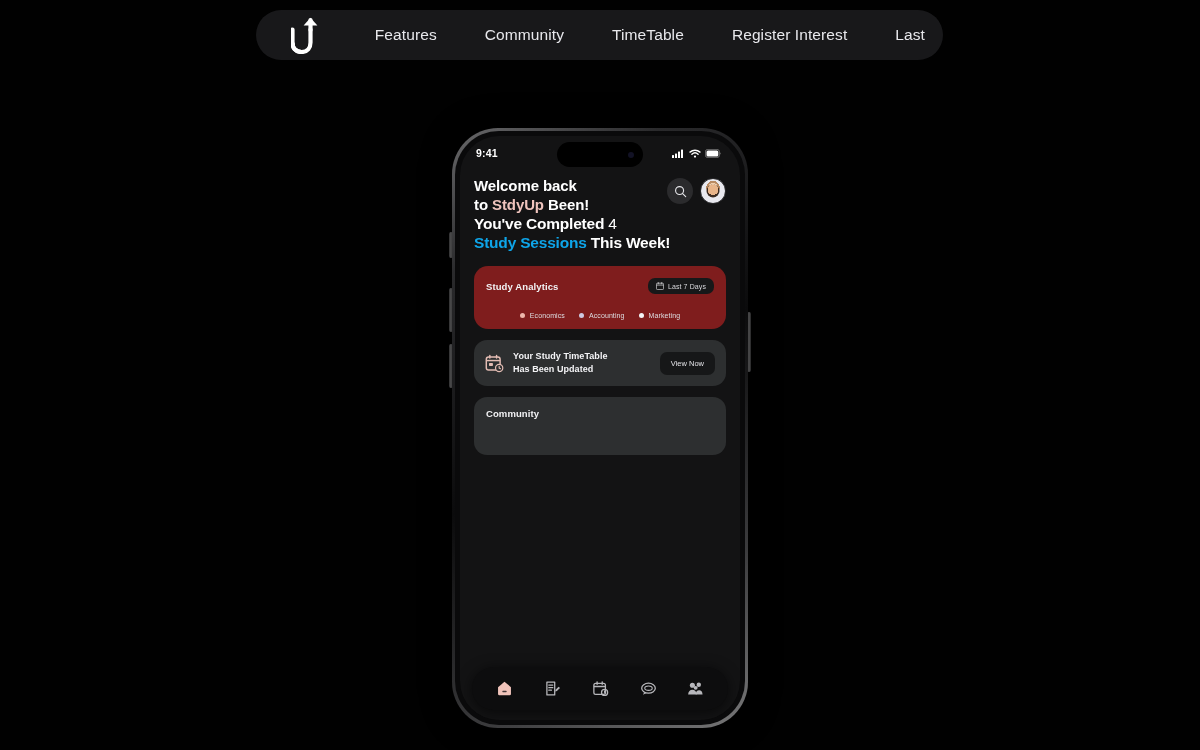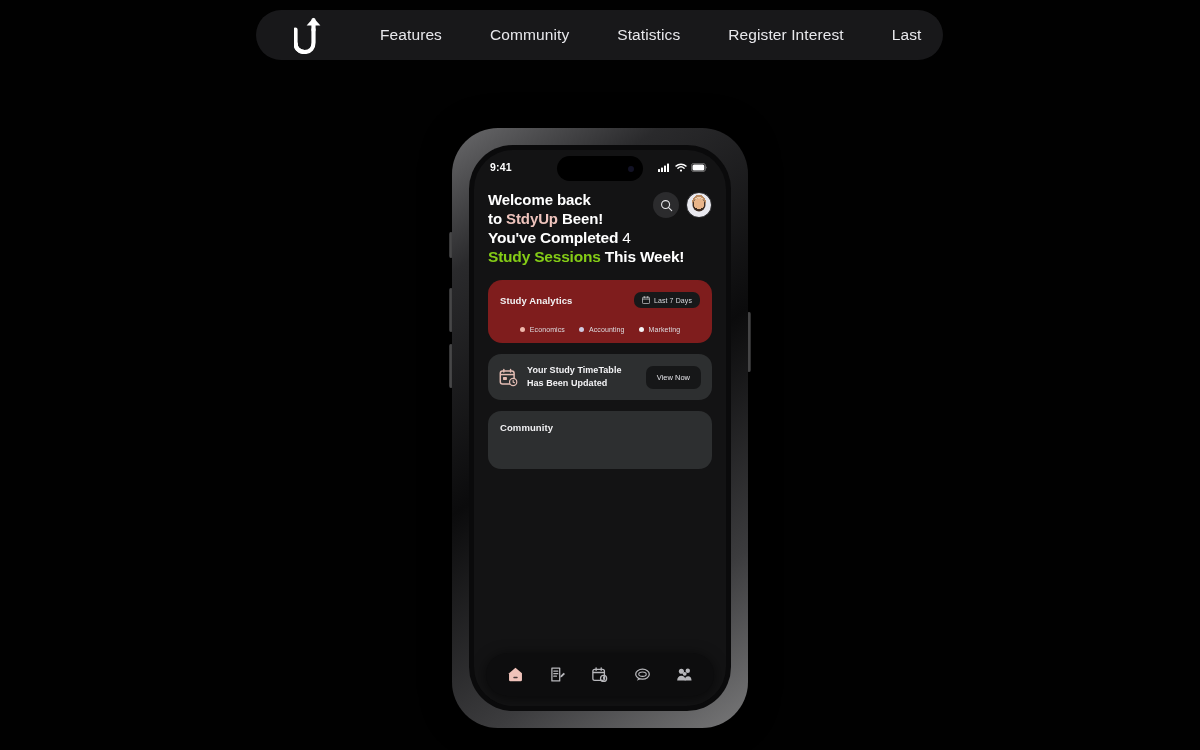--- a/index.html
+++ b/index.html
@@ -28,21 +28,21 @@
     color: #e8e8ec; font-size: 15.5px; letter-spacing: 0.1px;
     padding: 6px 18px; cursor: pointer; white-space: nowrap;
   }
 
   
   .phone-outer {
     position: absolute; left: 452px; top: 128px;
     width: 296px; height: 600px;
     border-radius: 46px;
     background: linear-gradient(145deg,#6a6a6c 0%, #2a2a2c 18%, #0b0b0c 48%, #3c3c3e 78%, #787879 100%);
-    padding: 17px;
+    padding: 3px;
     box-shadow: 0 0 30px rgba(0,0,0,0.9);
   }
   .phone-mid {
     width: 100%; height: 100%;
     border-radius: 44px;
     background: #0a0a0b;
     padding: 5px;
   }
   .phone-screen {
     position: relative;
@@ -91,21 +91,21 @@
     background: radial-gradient(circle at 50% 36%, #f0cfae 0 24%, #b98b63 25% 34%, #e9e9ef 35% 100%);
     border: 1px solid #2a2a2c; overflow: hidden; position: relative; cursor: pointer;
   }
   .avatar::after{
     content:""; position:absolute; left:50%; top:48%; transform:translate(-50%,-50%);
     width: 13px; height: 13px; border-radius:50%;
     background: radial-gradient(circle at 50% 40%, #e8b489 0 52%, #3b2a20 53% 100%);
   }
 
   .headline { margin-top: 0; font-size: 15.5px; line-height: 19px; font-weight: bold; color:#ffffff; letter-spacing:-0.2px; }
-  .headline .accent { color: #84cc16; }
+  .headline .accent { color: #0ea5e9; }
   .headline .num { font-weight: normal; color:#ffffff; }
 
   
   .card {
     margin-top: 14px;
     background: #7f1d1d;
     border-radius: 14px;
     padding: 12px 12px 10px 12px;
   }
   .card-head { display: flex; align-items: center; justify-content: space-between; }
@@ -169,21 +169,21 @@
         <path d="M10.5 36 C4.2 36 1.5 31.6 1.5 26.5 L1.5 13.5" stroke="#ffffff" stroke-width="4.2" fill="none" stroke-linecap="round"></path>
         <path d="M10.5 36 C16.8 36 19.5 31.6 19.5 26.5 L19.5 13.5" stroke="#ffffff" stroke-width="4.2" fill="none" stroke-linecap="round"></path>
         <path d="M10.5 36 C4.2 36 1.5 31.6 1.5 26.5" stroke="#ffffff" stroke-width="4.2" fill="none"></path>
         <path d="M19.5 14 L19.5 4" stroke="#ffffff" stroke-width="4.2" stroke-linecap="round"></path>
         <path d="M12.6 9.6 L19.5 1.8 L26.4 9.6 Z" fill="#ffffff"></path>
       </svg>
     </div>
     <div class="nav-links">
       <div class="nav-link">Features</div>
       <div class="nav-link">Community</div>
-      <div class="nav-link">Statistics</div>
+      <div class="nav-link">TimeTable</div>
       <div class="nav-link">Register Interest</div>
       <div class="nav-link">Last</div>
     </div>
   </div>
 
   <div class="btn-side btn-silence"></div>
   <div class="btn-side btn-volup"></div>
   <div class="btn-side btn-voldn"></div>
   <div class="btn-side btn-power"></div>
 

